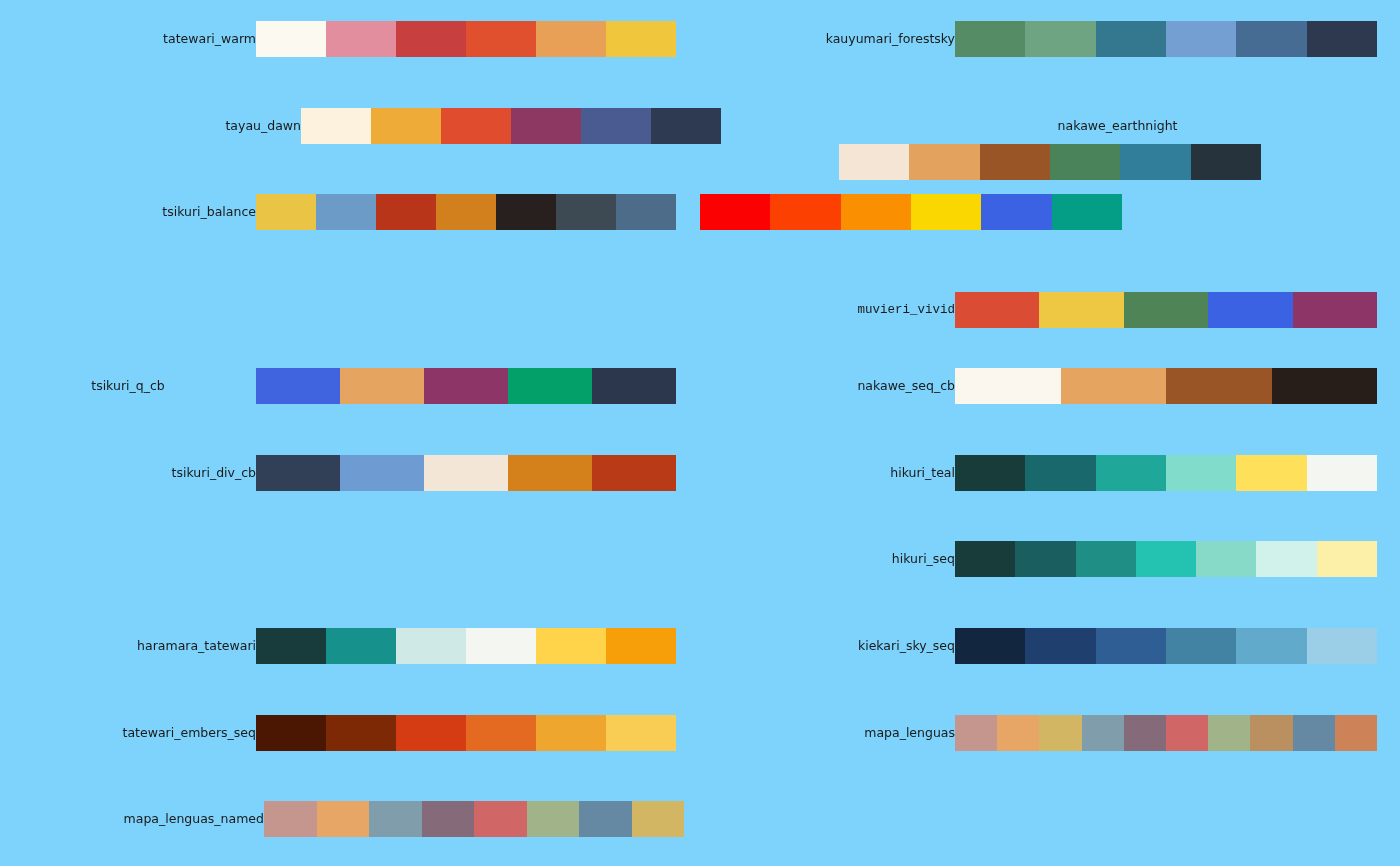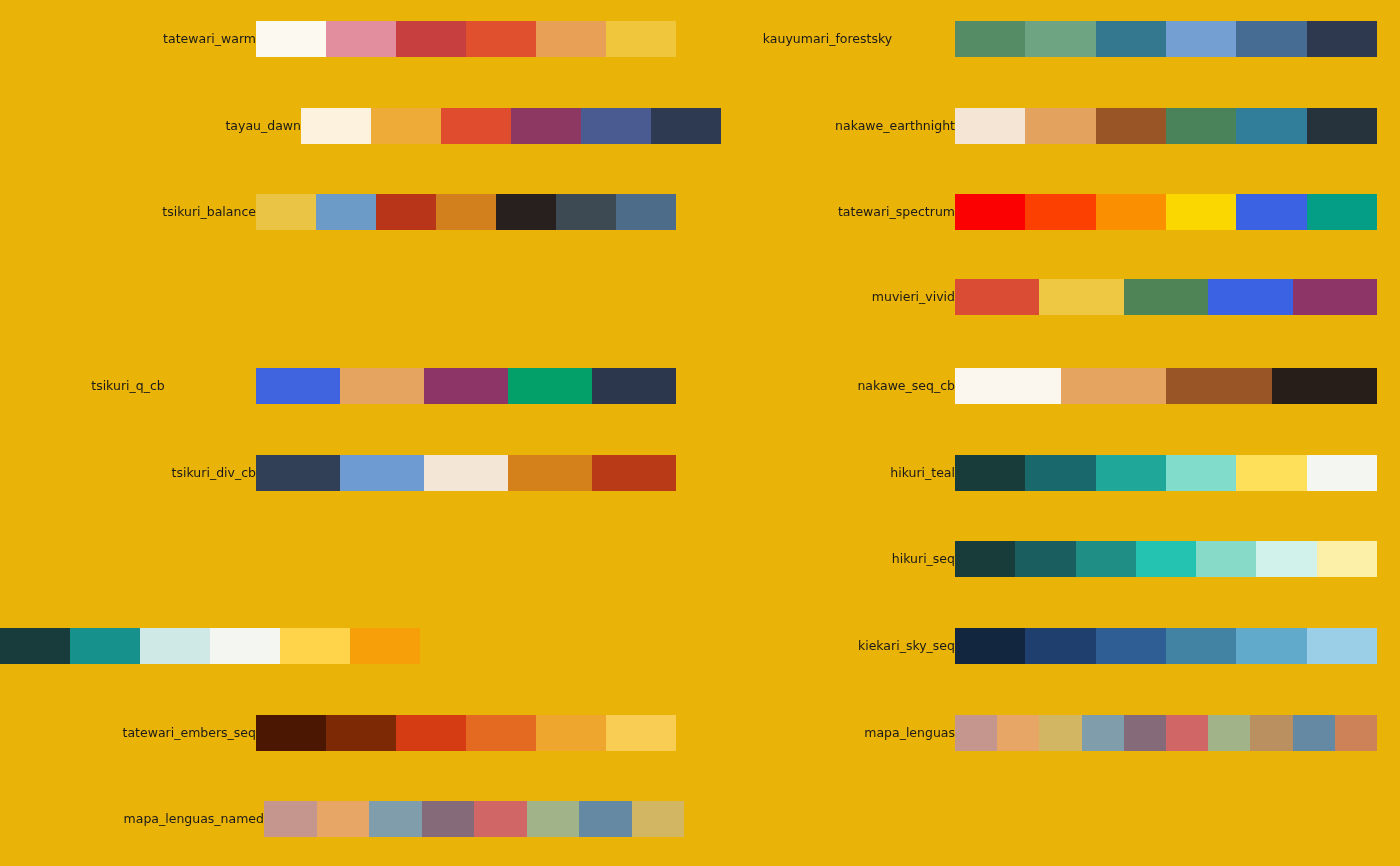--- a/index.html
+++ b/index.html
@@ -59,21 +59,21 @@
   #column-right .palette-bar { width: 422px; }
 
   .swatch {
     flex: 1 1 0;
     height: 36px;
   }
 </style>
 </head>
 <body style="background: rgb(255, 255, 255);">
 
-<div id="figure" style="background: #eab308;">
+<div id="figure" style="background: #7dd3fc;">
   <div class="palette-column" id="column-left">
       <div class="palette-row" style="top: 21px;">
         <div class="palette-label" style="color: rgb(26, 26, 26);">tatewari_warm</div>
         <div class="palette-bar">
           <div class="swatch" style="background: rgb(252, 249, 240);"></div>
           <div class="swatch" style="background: rgb(226, 142, 158);"></div>
           <div class="swatch" style="background: rgb(200, 63, 63);"></div>
           <div class="swatch" style="background: rgb(224, 80, 46);"></div>
           <div class="swatch" style="background: rgb(232, 160, 87);"></div>
           <div class="swatch" style="background: rgb(240, 198, 60);"></div>
@@ -116,20 +116,21 @@
         <div class="palette-label" style="color: rgb(26, 26, 26);">tsikuri_div_cb</div>
         <div class="palette-bar">
           <div class="swatch" style="background: rgb(49, 63, 87);"></div>
           <div class="swatch" style="background: rgb(110, 155, 209);"></div>
           <div class="swatch" style="background: rgb(244, 230, 214);"></div>
           <div class="swatch" style="background: rgb(212, 129, 28);"></div>
           <div class="swatch" style="background: rgb(185, 58, 23);"></div>
         </div>
       </div>
       <div class="palette-row" style="top: 628px;">
+        <div class="palette-label" style="color: rgb(26, 26, 26);">haramara_tatewari</div>
         <div class="palette-bar">
           <div class="swatch" style="background: rgb(24, 60, 59);"></div>
           <div class="swatch" style="background: rgb(22, 145, 140);"></div>
           <div class="swatch" style="background: rgb(207, 233, 231);"></div>
           <div class="swatch" style="background: rgb(244, 246, 241);"></div>
           <div class="swatch" style="background: rgb(255, 212, 74);"></div>
           <div class="swatch" style="background: rgb(247, 159, 8);"></div>
         </div>
       </div>
       <div class="palette-row" style="top: 715px;">
@@ -152,53 +153,52 @@
           <div class="swatch" style="background: rgb(133, 107, 121);"></div>
           <div class="swatch" style="background: rgb(209, 102, 102);"></div>
           <div class="swatch" style="background: rgb(161, 179, 136);"></div>
           <div class="swatch" style="background: rgb(101, 137, 162);"></div>
           <div class="swatch" style="background: rgb(211, 182, 99);"></div>
         </div>
       </div>
     </div>
   <div class="palette-column" id="column-right">
       <div class="palette-row" style="top: 21px;">
-        <div class="palette-label" style="color: rgb(26, 26, 26); text-align: center;">kauyumari_forestsky</div>
+        <div class="palette-label" style="color: rgb(26, 26, 26);">kauyumari_forestsky</div>
         <div class="palette-bar">
           <div class="swatch" style="background: rgb(85, 140, 101);"></div>
           <div class="swatch" style="background: rgb(111, 164, 130);"></div>
           <div class="swatch" style="background: rgb(52, 120, 143);"></div>
           <div class="swatch" style="background: rgb(115, 159, 211);"></div>
           <div class="swatch" style="background: rgb(70, 108, 147);"></div>
           <div class="swatch" style="background: rgb(46, 57, 80);"></div>
         </div>
       </div>
-      <div class="palette-row" style="top: 108px;">
+      <div class="palette-row" style="top: 108px; flex-direction: column;">
         <div class="palette-label" style="color: rgb(26, 26, 26);">nakawe_earthnight</div>
         <div class="palette-bar">
           <div class="swatch" style="background: rgb(244, 229, 212);"></div>
           <div class="swatch" style="background: rgb(227, 162, 93);"></div>
           <div class="swatch" style="background: rgb(154, 85, 38);"></div>
           <div class="swatch" style="background: rgb(74, 130, 89);"></div>
           <div class="swatch" style="background: rgb(49, 126, 154);"></div>
           <div class="swatch" style="background: rgb(38, 50, 60);"></div>
         </div>
       </div>
       <div class="palette-row" style="top: 194px;">
-        <div class="palette-label" style="color: rgb(26, 26, 26);">tatewari_spectrum</div>
         <div class="palette-bar">
           <div class="swatch" style="background: rgb(251, 1, 2);"></div>
           <div class="swatch" style="background: rgb(251, 64, 2);"></div>
           <div class="swatch" style="background: rgb(251, 143, 2);"></div>
           <div class="swatch" style="background: rgb(251, 215, 2);"></div>
           <div class="swatch" style="background: rgb(58, 98, 227);"></div>
           <div class="swatch" style="background: rgb(3, 158, 133);"></div>
         </div>
       </div>
-      <div class="palette-row" style="top: 279px;">
+      <div class="palette-row" style="top: 292px; font-family: Liberation Mono, monospace;">
         <div class="palette-label" style="color: rgb(26, 26, 26);">muvieri_vivid</div>
         <div class="palette-bar">
           <div class="swatch" style="background: rgb(219, 76, 52);"></div>
           <div class="swatch" style="background: rgb(238, 200, 66);"></div>
           <div class="swatch" style="background: rgb(78, 132, 86);"></div>
           <div class="swatch" style="background: rgb(58, 98, 227);"></div>
           <div class="swatch" style="background: rgb(141, 53, 102);"></div>
         </div>
       </div>
       <div class="palette-row" style="top: 368px;">

